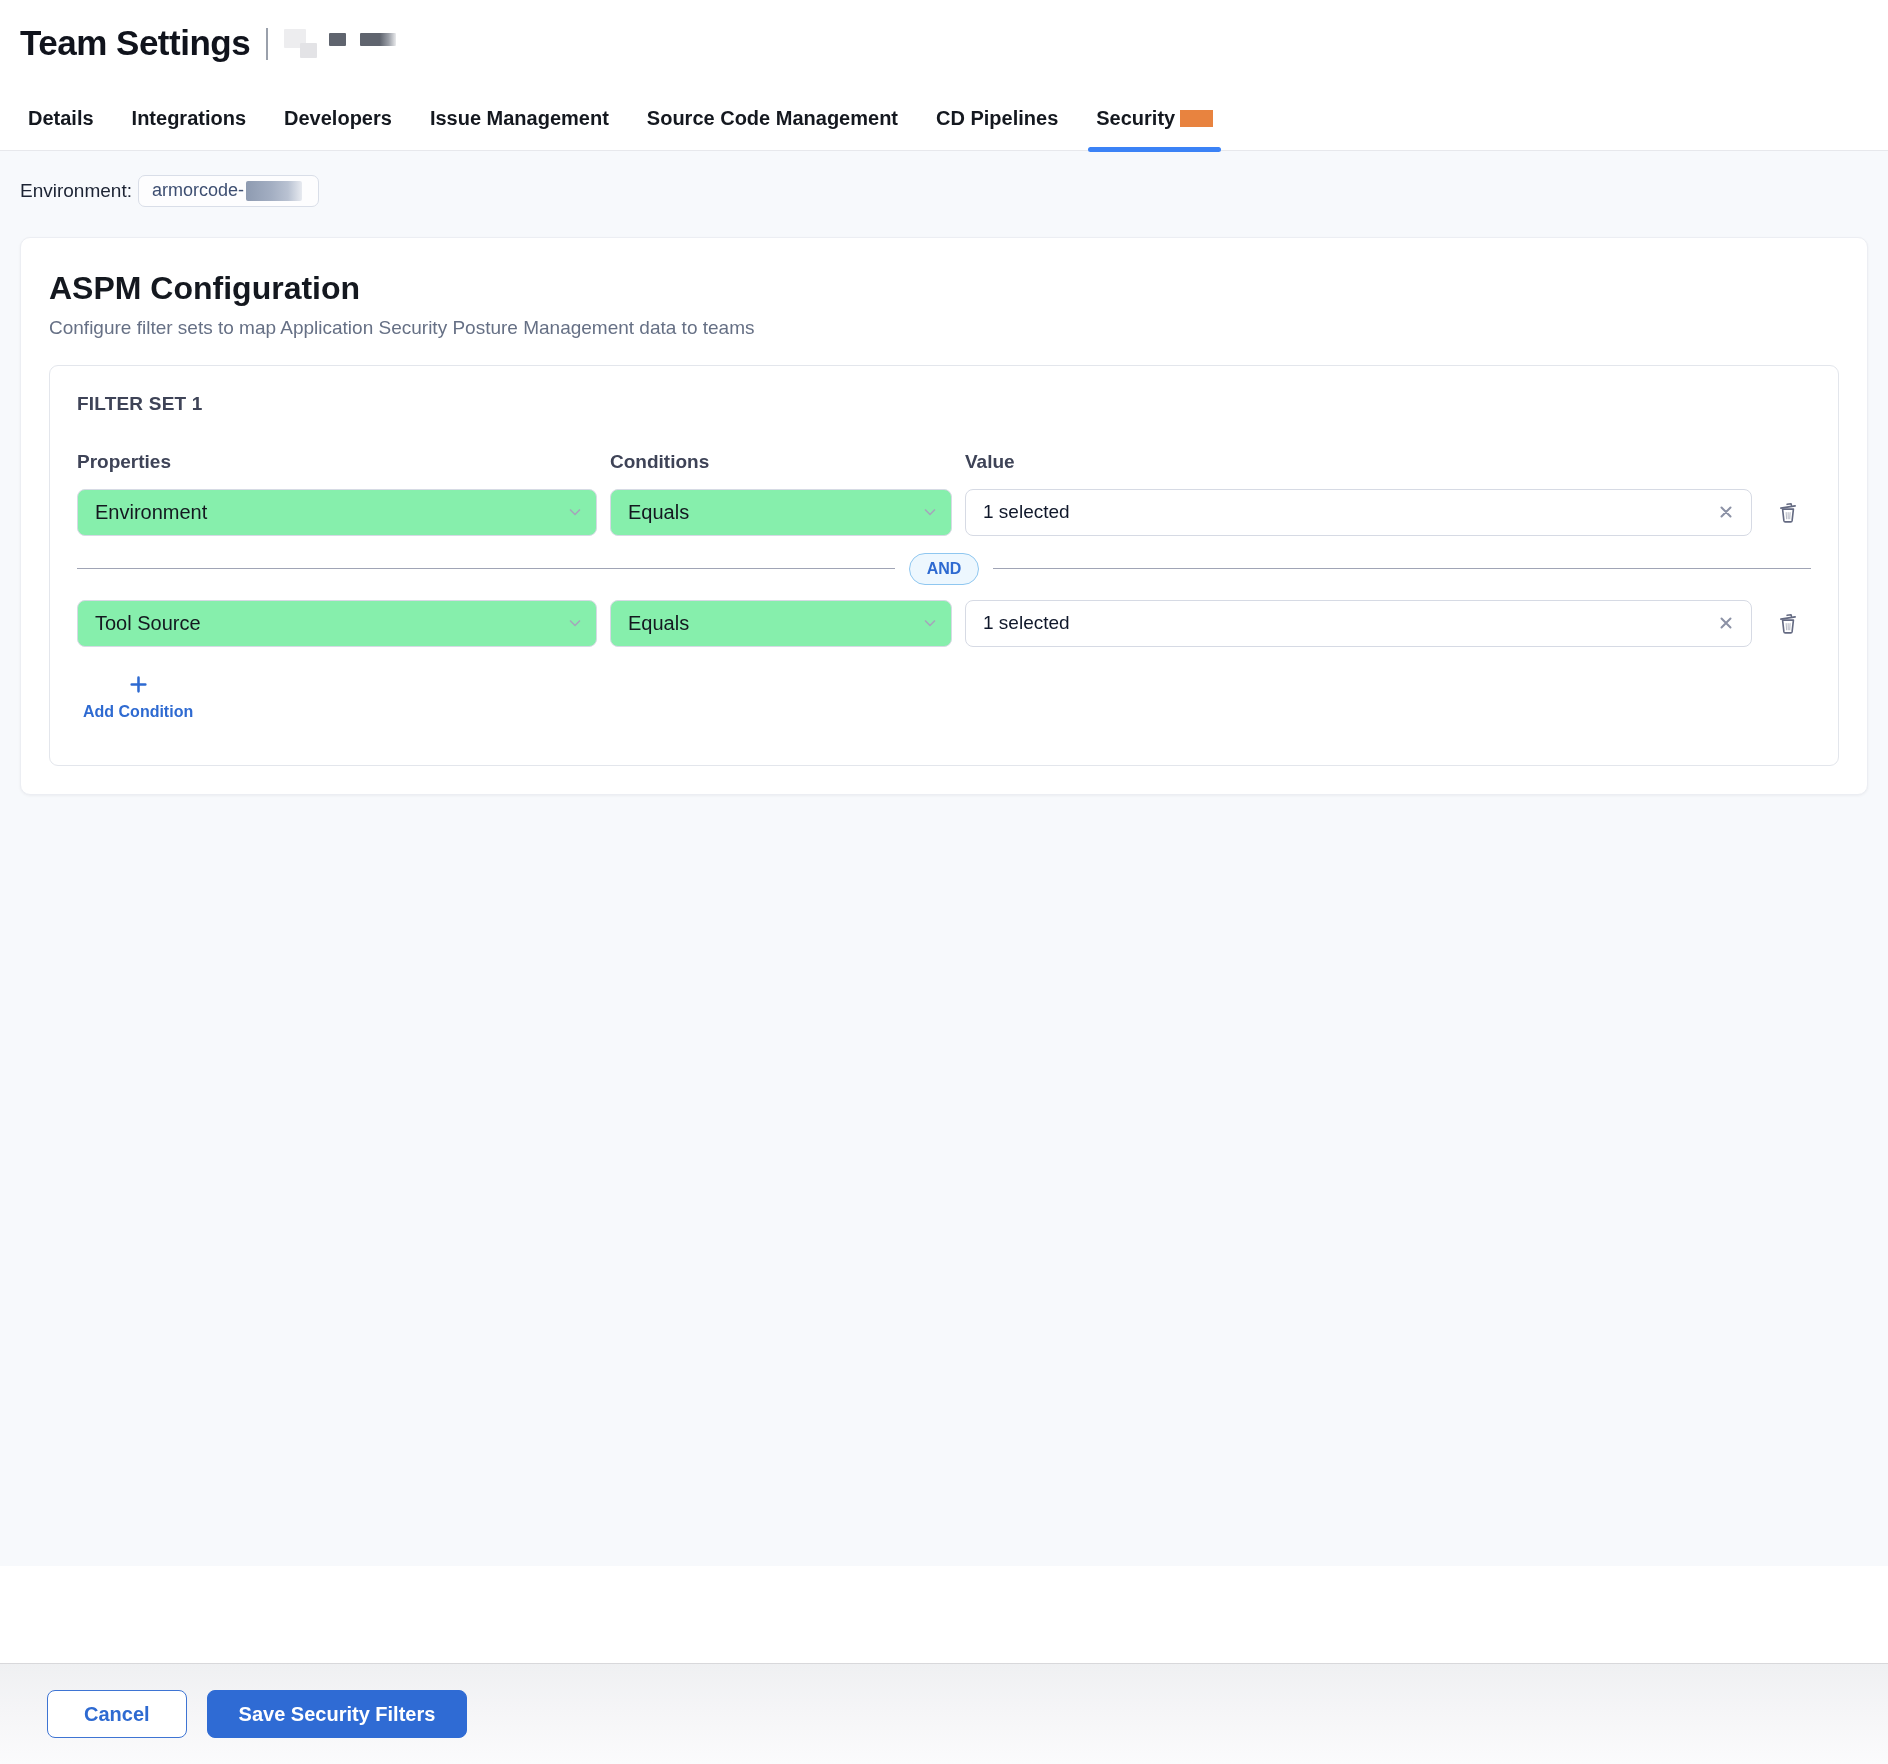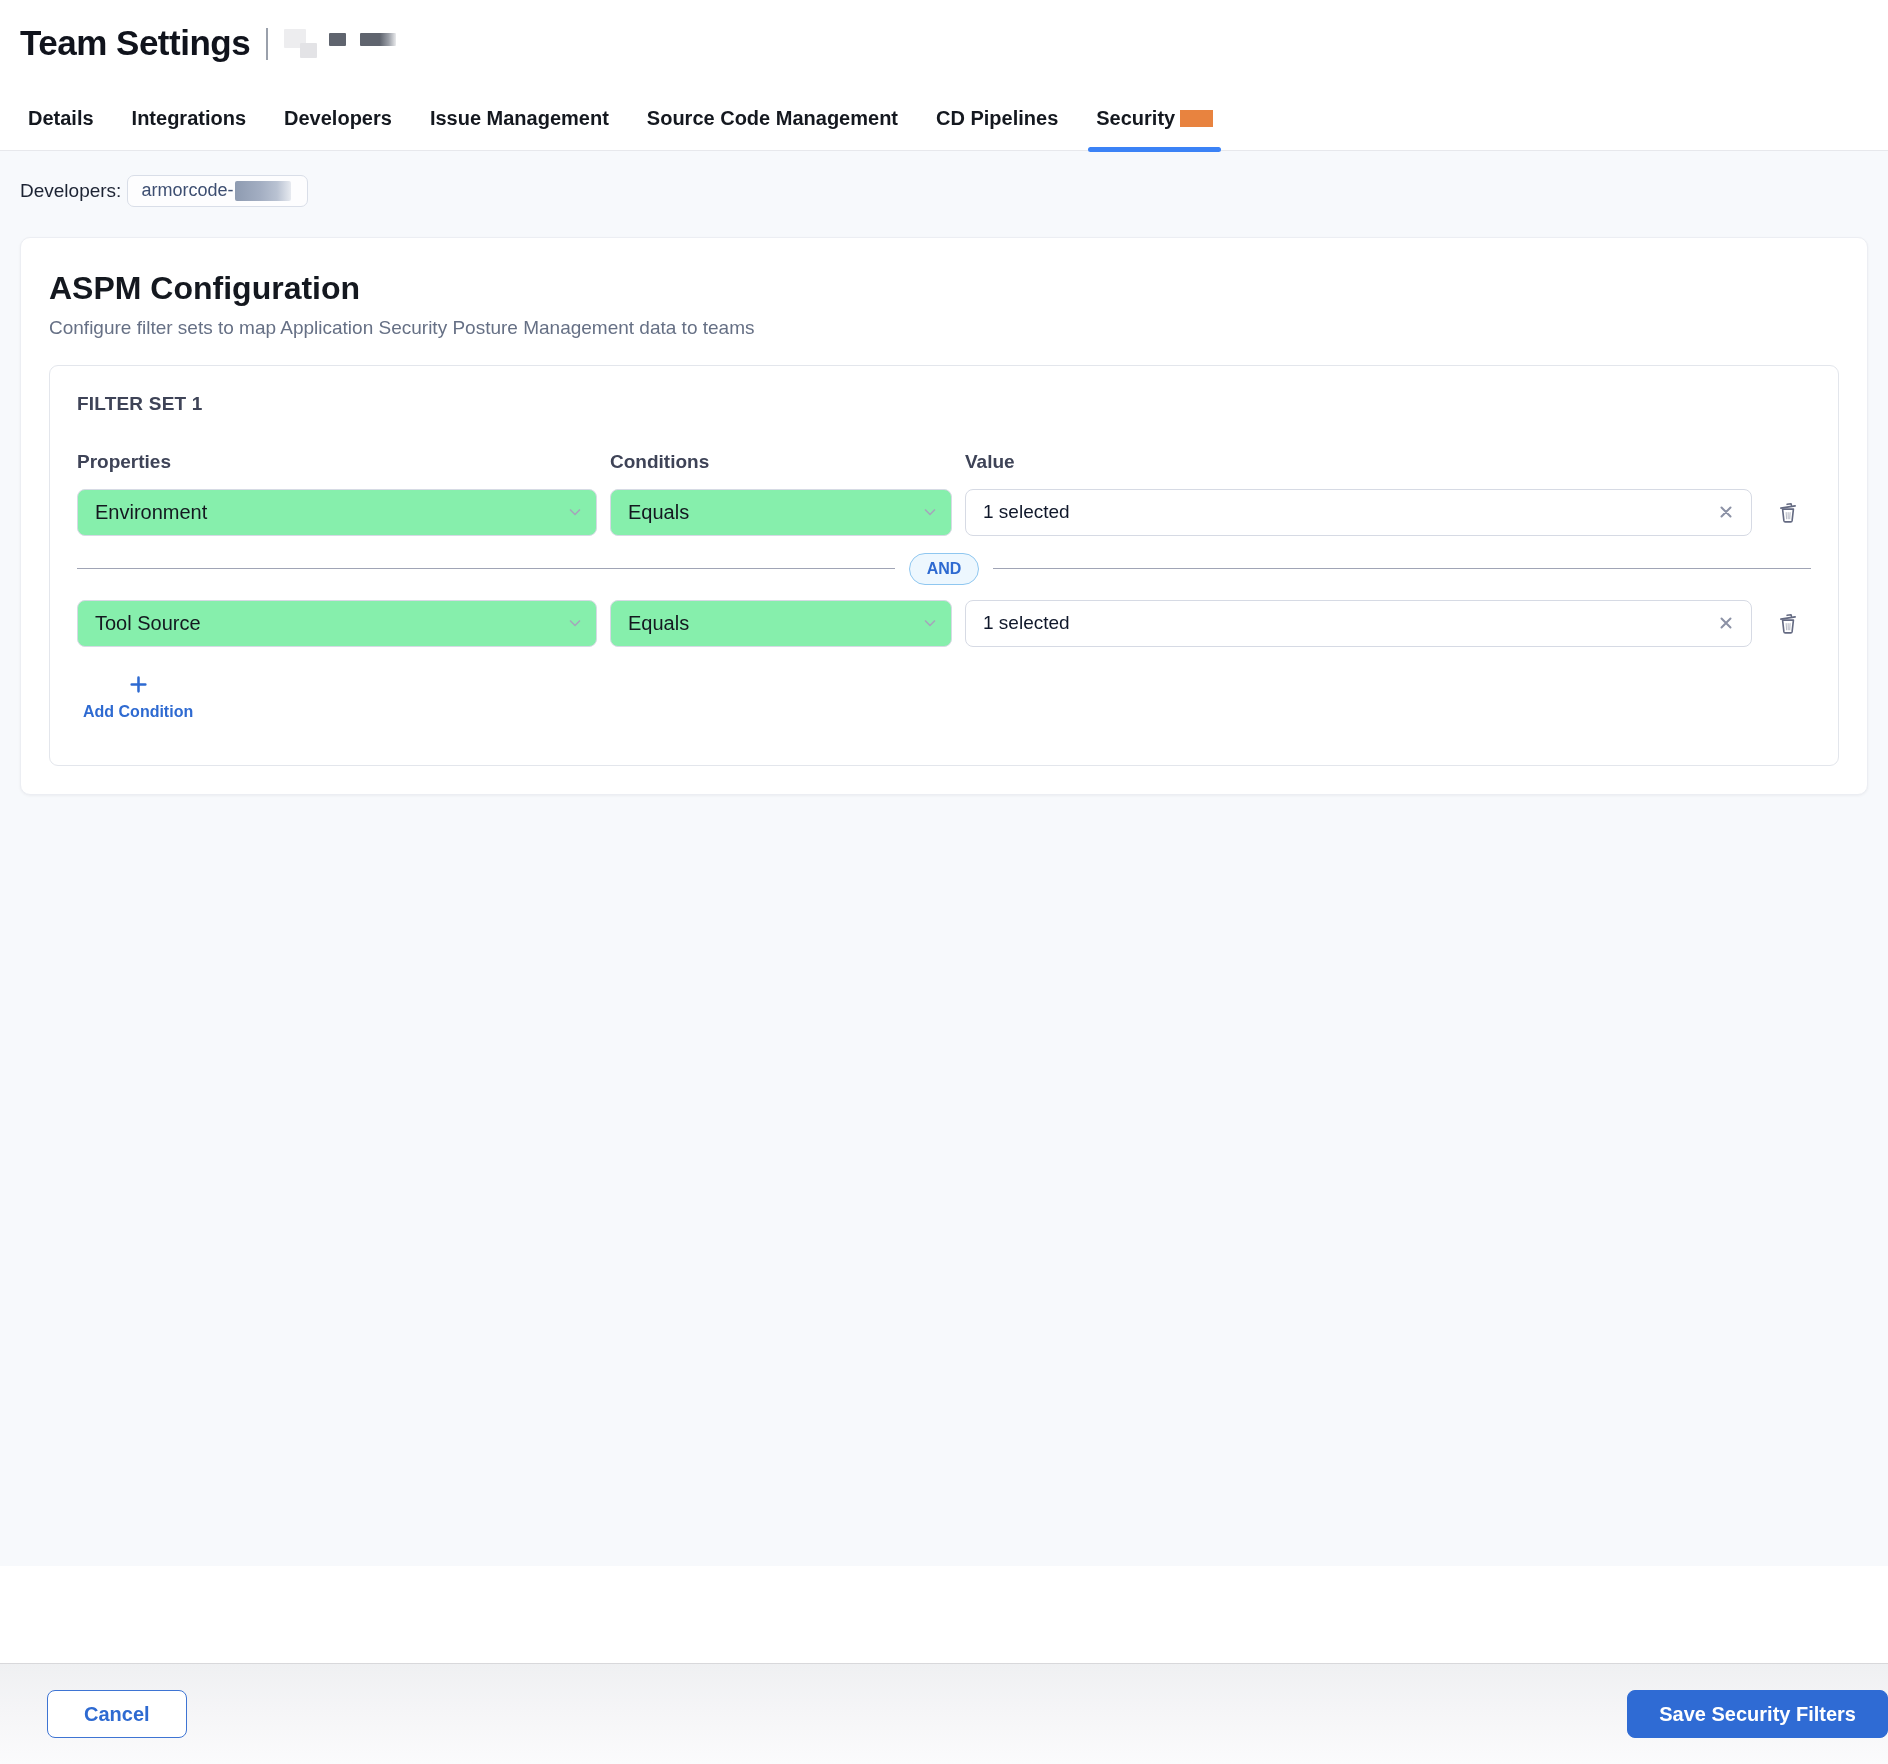--- a/index.html
+++ b/index.html
@@ -71,21 +71,21 @@
              background:#edf7fe; color:#2e6ad1; font-size:16px; font-weight:600; cursor:pointer;}
 
   .add-condition { margin-top:28px; display:inline-flex; align-items:center; gap:9px;
              background:none; border:none; color:#2e6ad1; font-size:16px; font-weight:700;
              font-family:inherit; cursor:pointer; padding:0 0 0 6px;flex-direction:column;}
 
   
   .white-strip { background:#fff; flex:1; }
   .footer { border-top:1px solid #d8d8db; height:101px;
             background:linear-gradient(180deg,#eff0f2 0%,#f5f5f7 45%,#fbfbfc 100%);
-            padding:26px 0 0 47px; display:flex; gap:32px;justify-content:space-between; }
+            padding:26px 0 0 47px; display:flex; gap:20px; }
   .btn { height:48px; border-radius:8px; font-size:20px; font-weight:700; font-family:inherit;
          cursor:pointer; display:inline-flex; align-items:center; justify-content:center; }
   .btn-cancel { background:#fff; border:1.5px solid #3e74d3; color:#2e6ad1; padding:0 36px; }
   .btn-save   { background:#2f6bd4; border:1px solid #2f6bd4; color:#fff; padding:0 31px; }
 
   svg { display:block; }
 </style>
 </head>
 <body>
 
@@ -121,21 +121,21 @@
     </div>
   <div class="tab active">
     <span>Security</span>
     <span class="tab-badge"></span>
   </div>
 </nav>
 
 <main class="content">
 
   <div class="integration-row">
-    <span>Developers:</span>
+    <span>Environment:</span>
     <span class="integration-chip">
       <span class="chip-text">armorcode-</span>
       <span class="chip-redact"></span>
     </span>
   </div>
 
   <section class="card">
     <h2 class="card-title">ASPM Configuration</h2>
     <p class="card-subtitle">Configure filter sets to map Application Security Posture Management data to teams</p>
 

